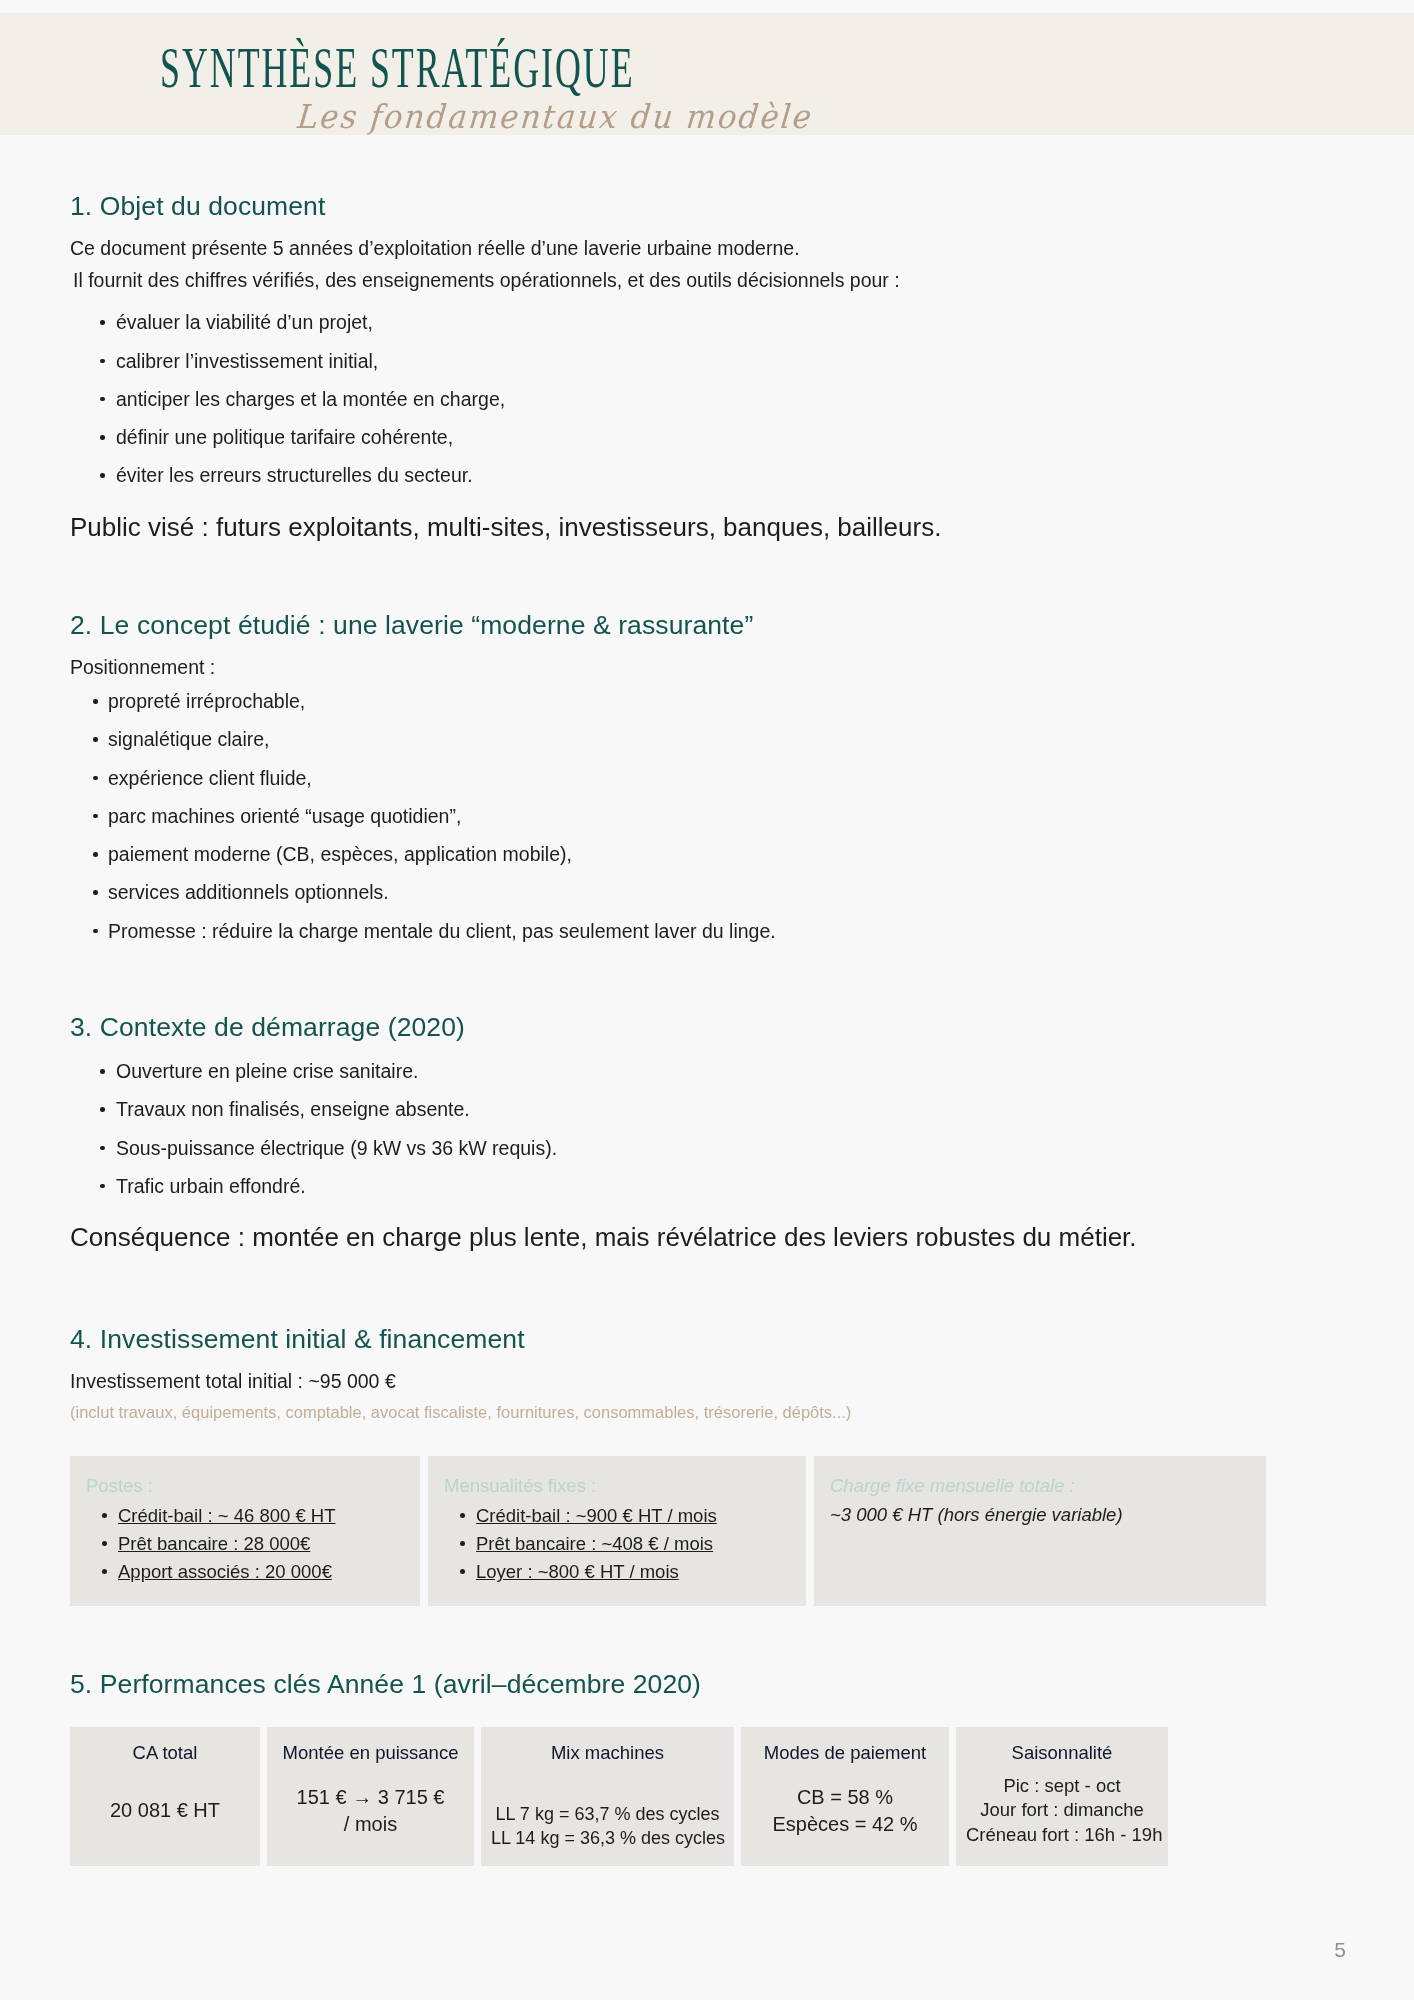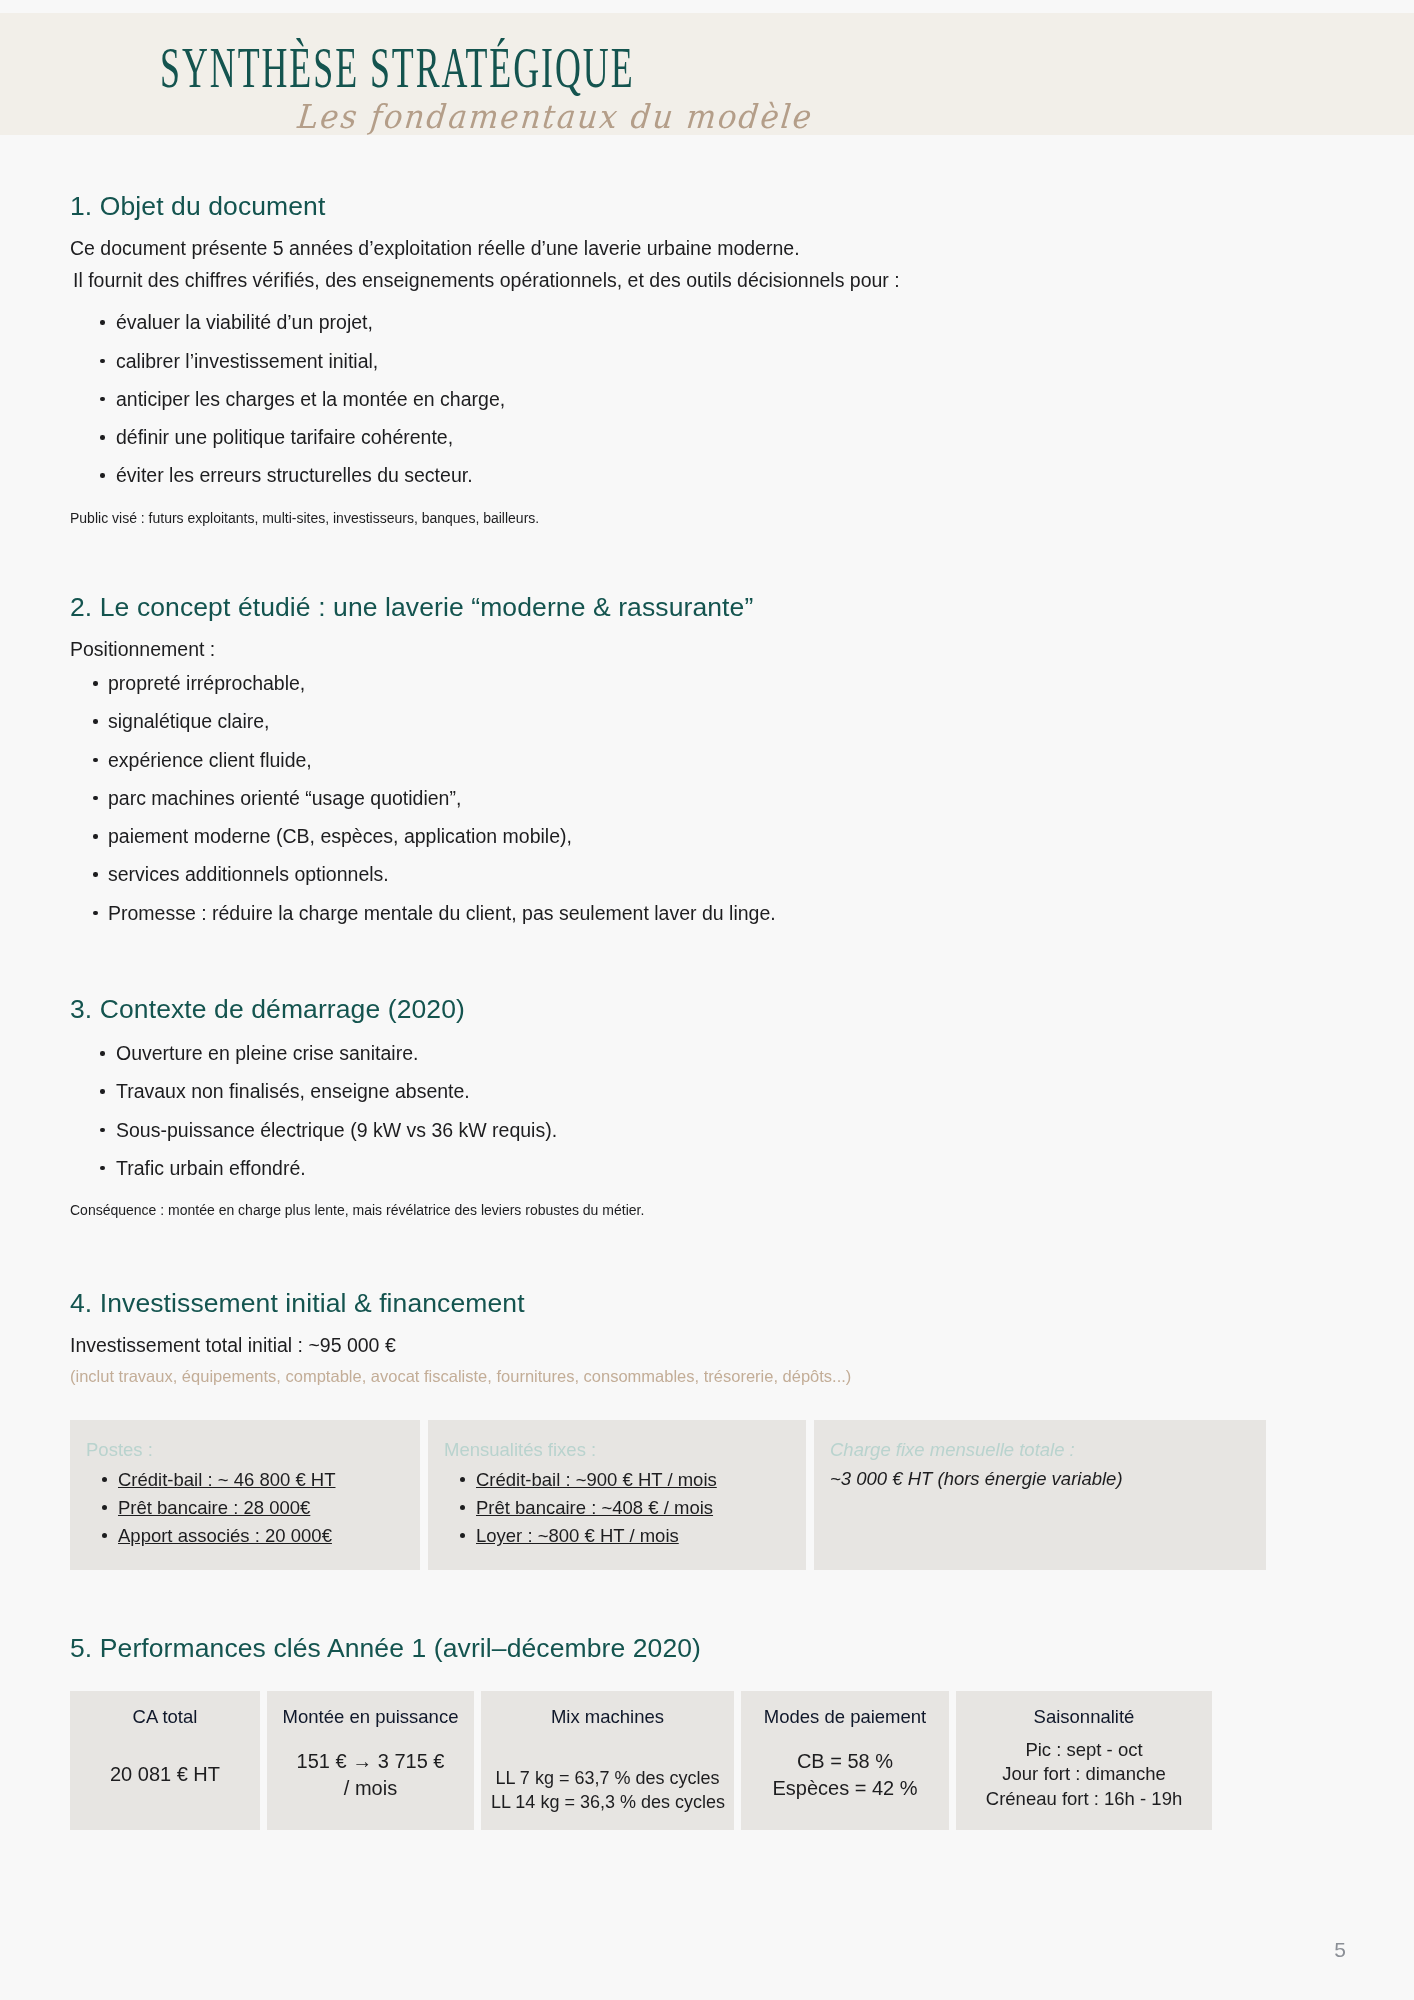--- a/index.html
+++ b/index.html
@@ -91,21 +91,21 @@
     margin: 0 0 2px 0;
     color: #1d1d1f;
   }
   p.para.indent-sp { text-indent: 3px; }
   p.lead-label {
     font-size: 19.5px;
     line-height: 1.5;
     margin: 0 0 3px 0;
   }
   p.closing {
-    font-size: 14px;
+    font-size: 26px;
     line-height: 1.5;
     margin: 18px 0 0 0;
   }
   p.note-muted {
     font-size: 16.5px;
     color: #c3ad97;
     margin: 4px 0 0 0;
     line-height: 1.4;
   }
 
@@ -200,21 +200,21 @@
     padding: 14px 10px 16px 10px;
     text-align: center;
     display: flex;
     flex-direction: column;
     min-height: 116px;
   }
   .kpi-card.c1 { width: 190px; }
   .kpi-card.c2 { width: 207px; }
   .kpi-card.c3 { width: 253px; gap: 32px; }
   .kpi-card.c4 { width: 208px; }
-  .kpi-card.c5 { width: 256px; }
+  .kpi-card.c5 { width: 212px; }
   .kpi-head {
     color: #0f172a;
     font-size: 18.5px;
     line-height: 1.25;
     margin-bottom: 6px;
   }
   .kpi-body {
     flex: 1;
     display: flex;
     flex-direction: column;

